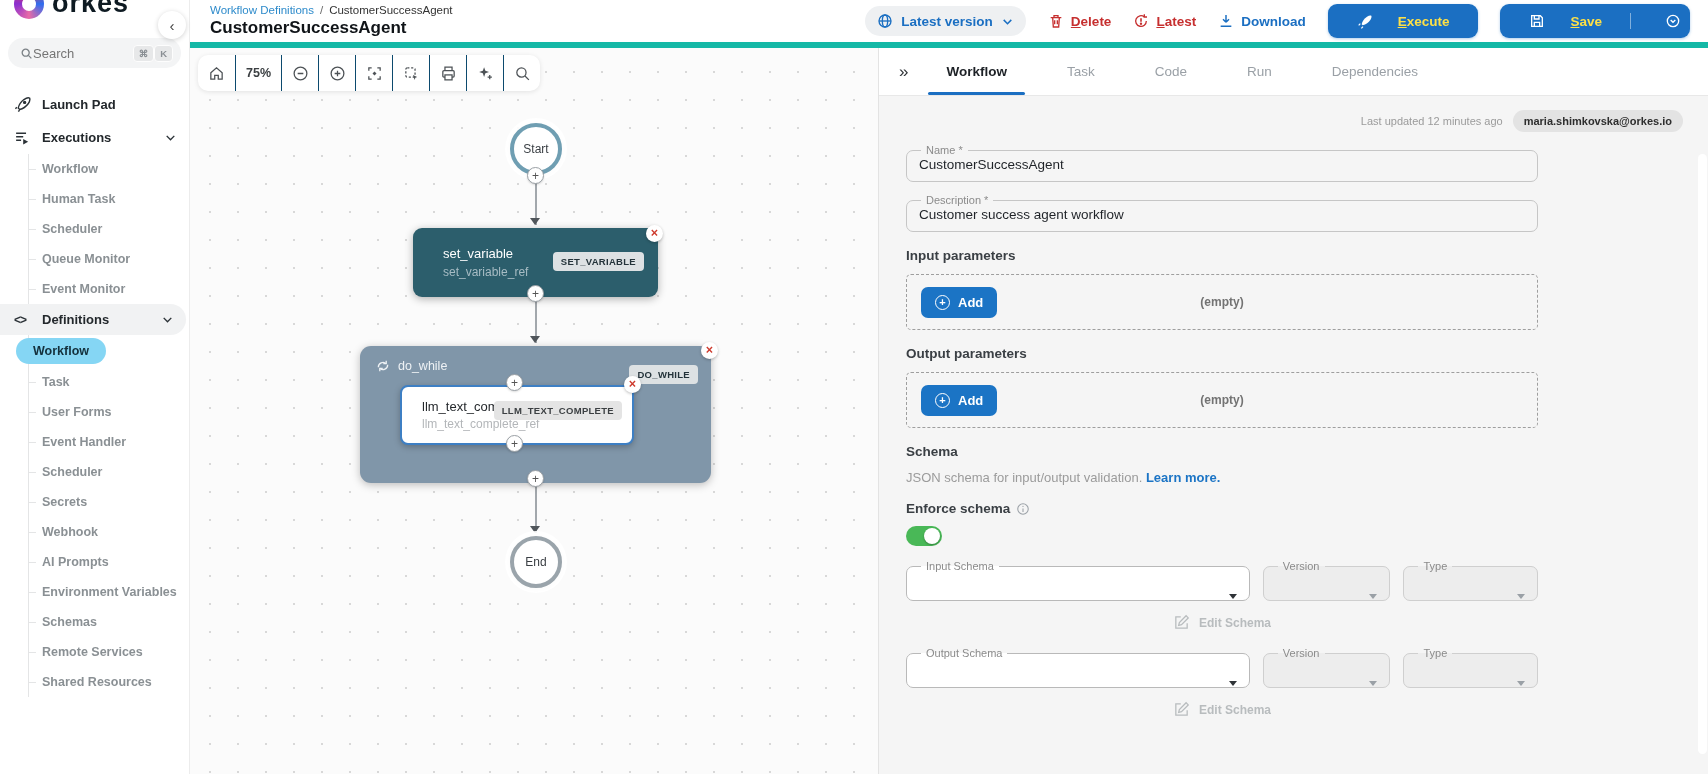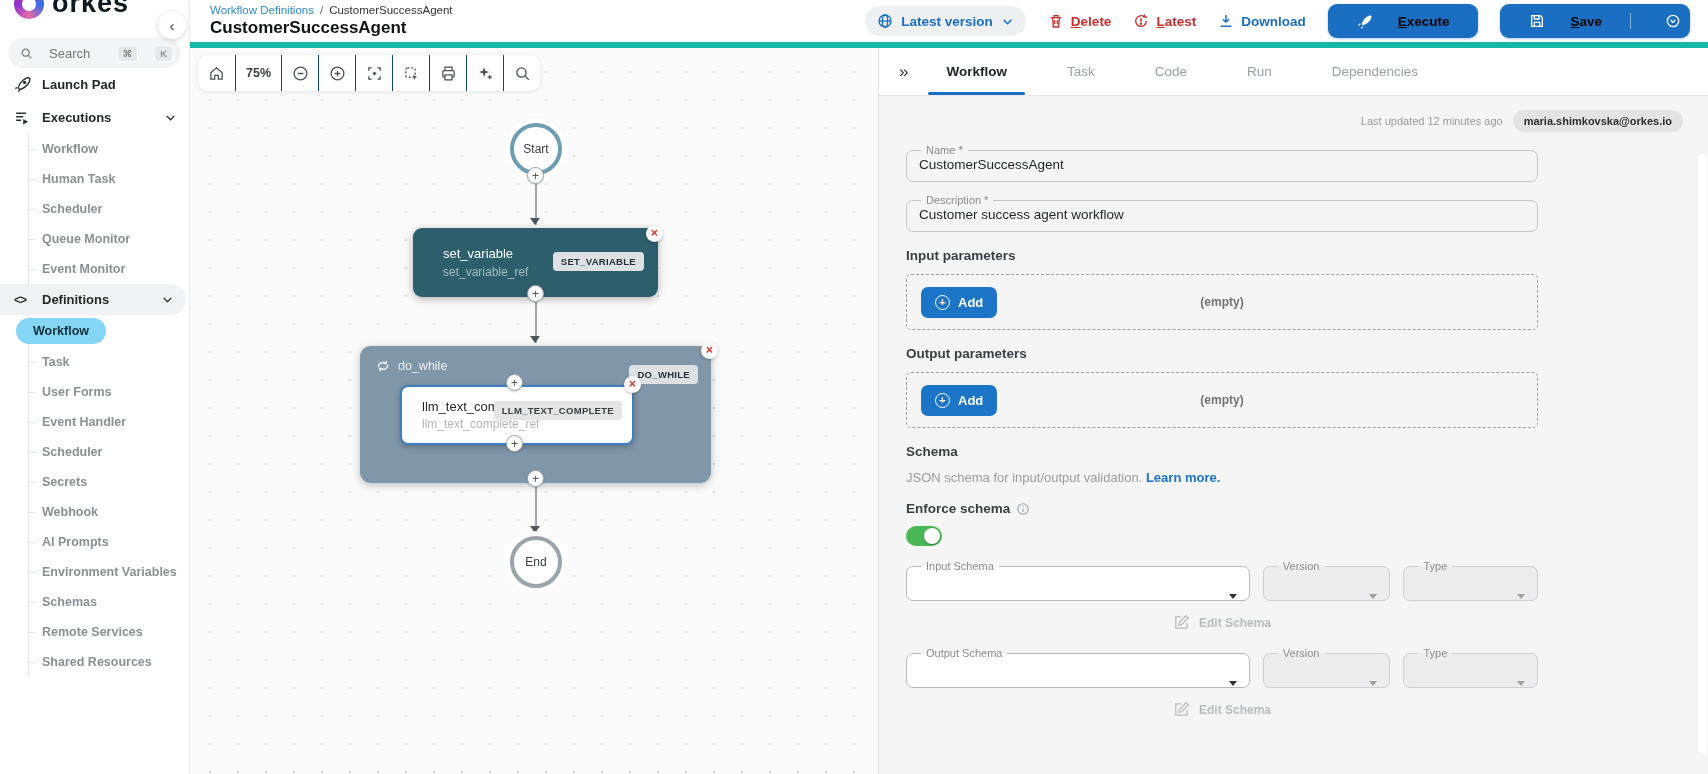--- a/index.html
+++ b/index.html
@@ -11,22 +11,22 @@
   .sidebar { width:190px; min-width:190px; background:#fff; border-right:1px solid #ececec; position:relative; z-index:6; }
   .logo-row { height:30px; overflow:hidden; position:relative; }
   .logo-inner { position:absolute; top:-12px; left:14px; display:flex; align-items:center; gap:8px; }
   .logo-mark { width:30px; height:30px; border-radius:50%;
     background:conic-gradient(#e23b4e,#2f6df0,#e86aa6,#8b2fd0,#e23b4e); position:relative; }
   .logo-mark::after { content:""; position:absolute; inset:8px; background:#fff; border-radius:50%; }
   .logo-text { font-size:27px; font-weight:bold; color:#0e1a22; letter-spacing:1px; }
   .collapse-btn { position:absolute; top:11px; left:158px; width:28px; height:28px; border-radius:50%;
     background:#fff; box-shadow:0 1px 5px rgba(0,0,0,.18); display:flex; align-items:center; justify-content:center;
     font-size:15px; color:#444; cursor:pointer; z-index:8; }
-  .search-box { margin:8px 8px 0 8px; height:30px; background:#f3f4f5; border-radius:16px;
-    display:flex; align-items:center; padding:0 8px 0 12px; gap:16px; }
+  .search-box { margin:8px 8px 20px 8px; height:30px; background:#f3f4f5; border-radius:16px;
+    display:flex; align-items:center; padding:0 8px 0 12px; gap:0; }
   .search-box input { border:none; background:transparent; outline:none; flex:1; min-width:0;
     font-size:13px; color:#555; font-family:inherit; }
   .kbd { background:#e7e8e9; border:1px solid #fdfdfd; border-radius:4px; font-size:9.5px; color:#8a8f94;
     padding:2px 5px; font-weight:bold; }
   .nav-item { display:flex; align-items:center; gap:11px; padding:8px 12px 8px 14px; font-size:13px;
     font-weight:bold; color:#23282c; cursor:pointer; }
   .nav-item .chev { margin-left:auto; }
   .nav-item.section-active { background:#f1f2f3; border-radius:0 16px 16px 0; width:186px; }
   .nav-icon { width:17px; height:17px; color:#2b3237; flex:0 0 auto; }
   .code-glyph { font-size:12px; font-weight:bold; color:#2b3237; letter-spacing:-1px; width:17px; }
@@ -47,21 +47,21 @@
   .crumb-link { color:#2e8bcb; cursor:pointer; }
   .crumb-sep { color:#666; }
   .crumb-cur { color:#333; }
   .page-title { font-size:17px; font-weight:bold; color:#101418; }
   .actions { margin-left:auto; display:flex; align-items:center; gap:22px; }
   .btn-version { background:#eef0f2; border-radius:18px; padding:7px 12px; display:flex; align-items:center;
     gap:8px; color:#1b6fc2; font-weight:bold; font-size:13.5px; cursor:pointer; }
   .txt-btn { display:flex; align-items:center; gap:7px; font-size:13.5px; font-weight:bold; cursor:pointer; background:none; border:none; font-family:inherit; }
   .danger { color:#c62f2f; }
   .primary { color:#1b6fc2; }
-  .btn-solid { background:#1b6fc2; color:#000000; border:none; border-radius:9px; padding:9px 29px;
+  .btn-solid { background:#1b6fc2; color:#fde047; border:none; border-radius:9px; padding:9px 29px;
     font-size:13.5px; font-weight:bold; display:flex; align-items:center; gap:25px; cursor:pointer;
     font-family:inherit; box-shadow:0 1px 3px rgba(27,111,194,.35); }
   .btn-split { padding-right:0; }
   .split-sep { width:1px; align-self:stretch; background:rgba(255,255,255,.45); margin-left:3px; }
   .split-arrow { padding:0 9px; display:flex; align-items:center; }
   .uline { display:inline-block; }
   .uline::first-letter { text-decoration:underline; }
   .icon-s { width:16px; height:16px; }
   .icon-xs { width:13px; height:13px; }
 

